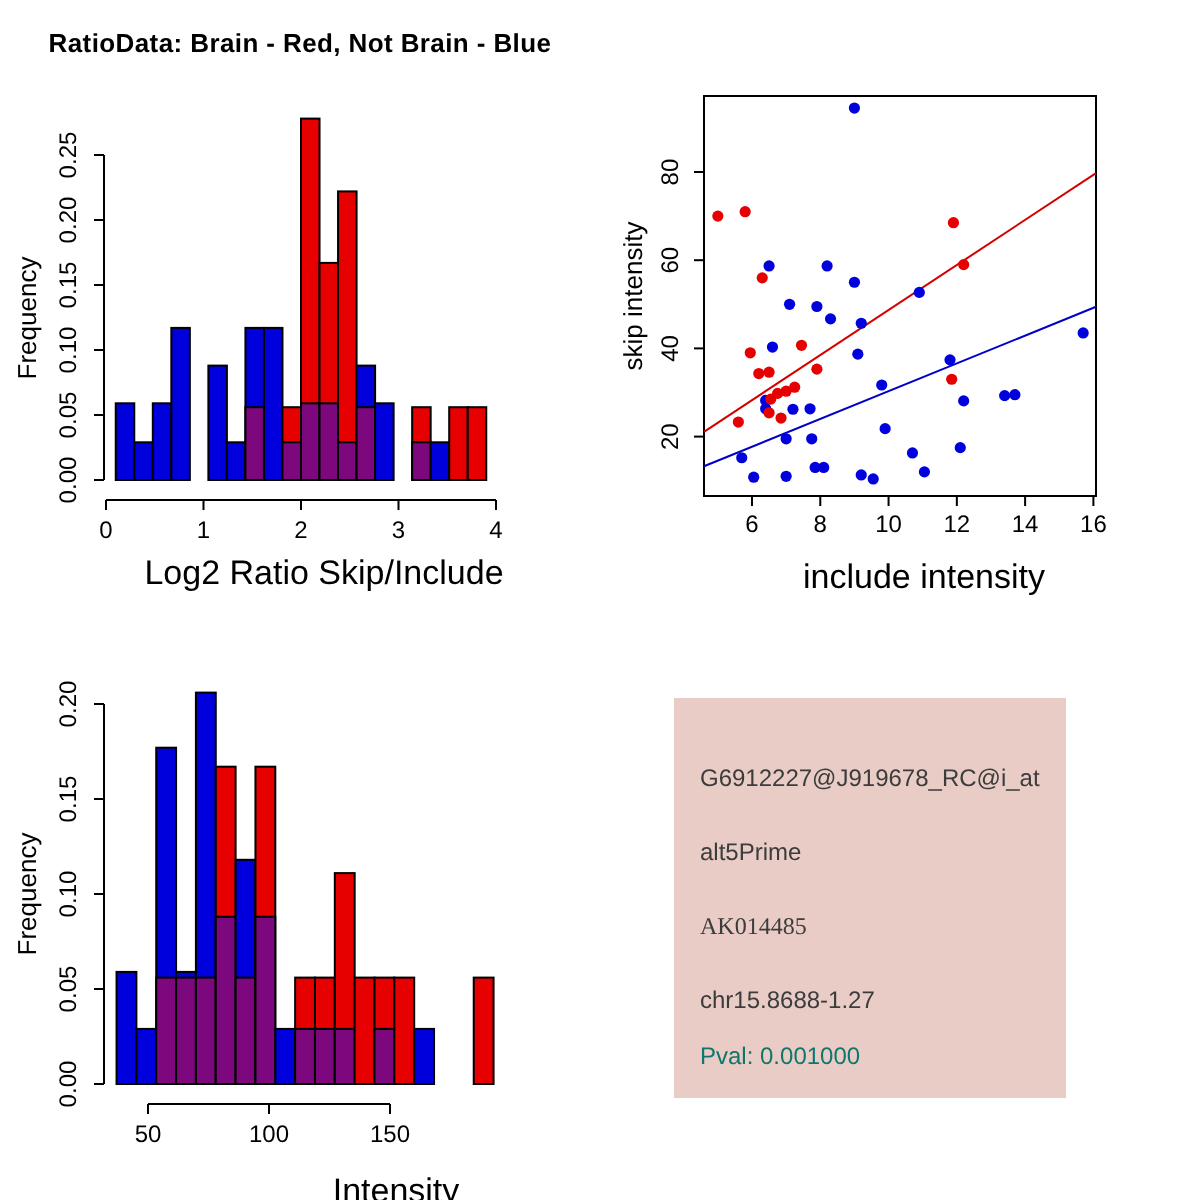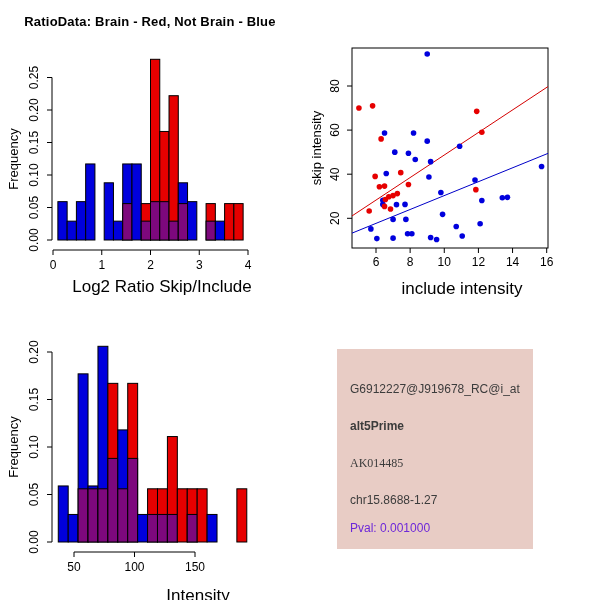--- a/index.html
+++ b/index.html
@@ -10,21 +10,21 @@
   .plot{position:absolute;left:0;top:0;width:300px;height:300px;}
   .chart-title{position:absolute;left:0;top:14px;width:300px;text-align:center;
                font-weight:bold;font-size:13px;letter-spacing:0.2px;}
   .x-label{position:absolute;left:12px;width:300px;text-align:center;font-size:17px;}
   .xl-ratio{top:277px;} .xl-scatter{top:279px;} .xl-gene{top:286px;margin-left:36px;}
   .y-label{position:absolute;width:150px;height:16px;text-align:center;font-size:13px;
            transform:rotate(-90deg);}
   .yl-ratio{left:-61px;top:151px;} .yl-scatter{left:-58px;top:140px;} .yl-gene{left:-61px;top:139px;}
   .info-box{position:absolute;left:37px;top:49px;width:196px;height:200px;}
   .info-line{position:absolute;left:13px;font-size:12px;white-space:nowrap;}
-  .il-1{top:33px;} .il-2{top:70px;font-weight:bold;} .il-3{top:107px;font-family:Liberation Serif, serif;} .il-4{top:144px;} .il-5{top:172px;}
+  .il-1{top:33px;} .il-2{top:70px;} .il-3{top:107px;font-family:Liberation Serif, serif;} .il-4{top:144px;} .il-5{top:172px;}
   svg text{font-family:"Liberation Sans","DejaVu Sans",sans-serif;}
 </style>
 </head>
 <body>
 
 <div class="canvas">
 
   <section class="panel p-tl">
     <svg class="plot" id="svg-ratio_hist" viewBox="0 0 300 300">
         <line x1="52" y1="240" x2="52" y2="77.5" stroke="#000000"></line>
@@ -215,17 +215,17 @@
     <div class="x-label xl-gene">Intensity</div>
     <div class="y-label yl-gene">Frequency</div>
   </section>
 
   <section class="panel p-br">
     <aside class="info-box" id="info-box" style="background: rgb(232, 204, 197); color: rgb(60, 60, 60);">
       <div class="info-line il-1">G6912227@J919678_RC@i_at</div>
       <div class="info-line il-2">alt5Prime</div>
       <div class="info-line il-3">AK014485</div>
       <div class="info-line il-4">chr15.8688-1.27</div>
-      <div class="info-line il-5" id="pval-line" style="color: #6d28d9;">Pval: 0.001000</div>
+      <div class="info-line il-5" id="pval-line" style="color: #0f766e;">Pval: 0.001000</div>
     </aside>
   </section>
 
 </div>
 
 </body></html>

